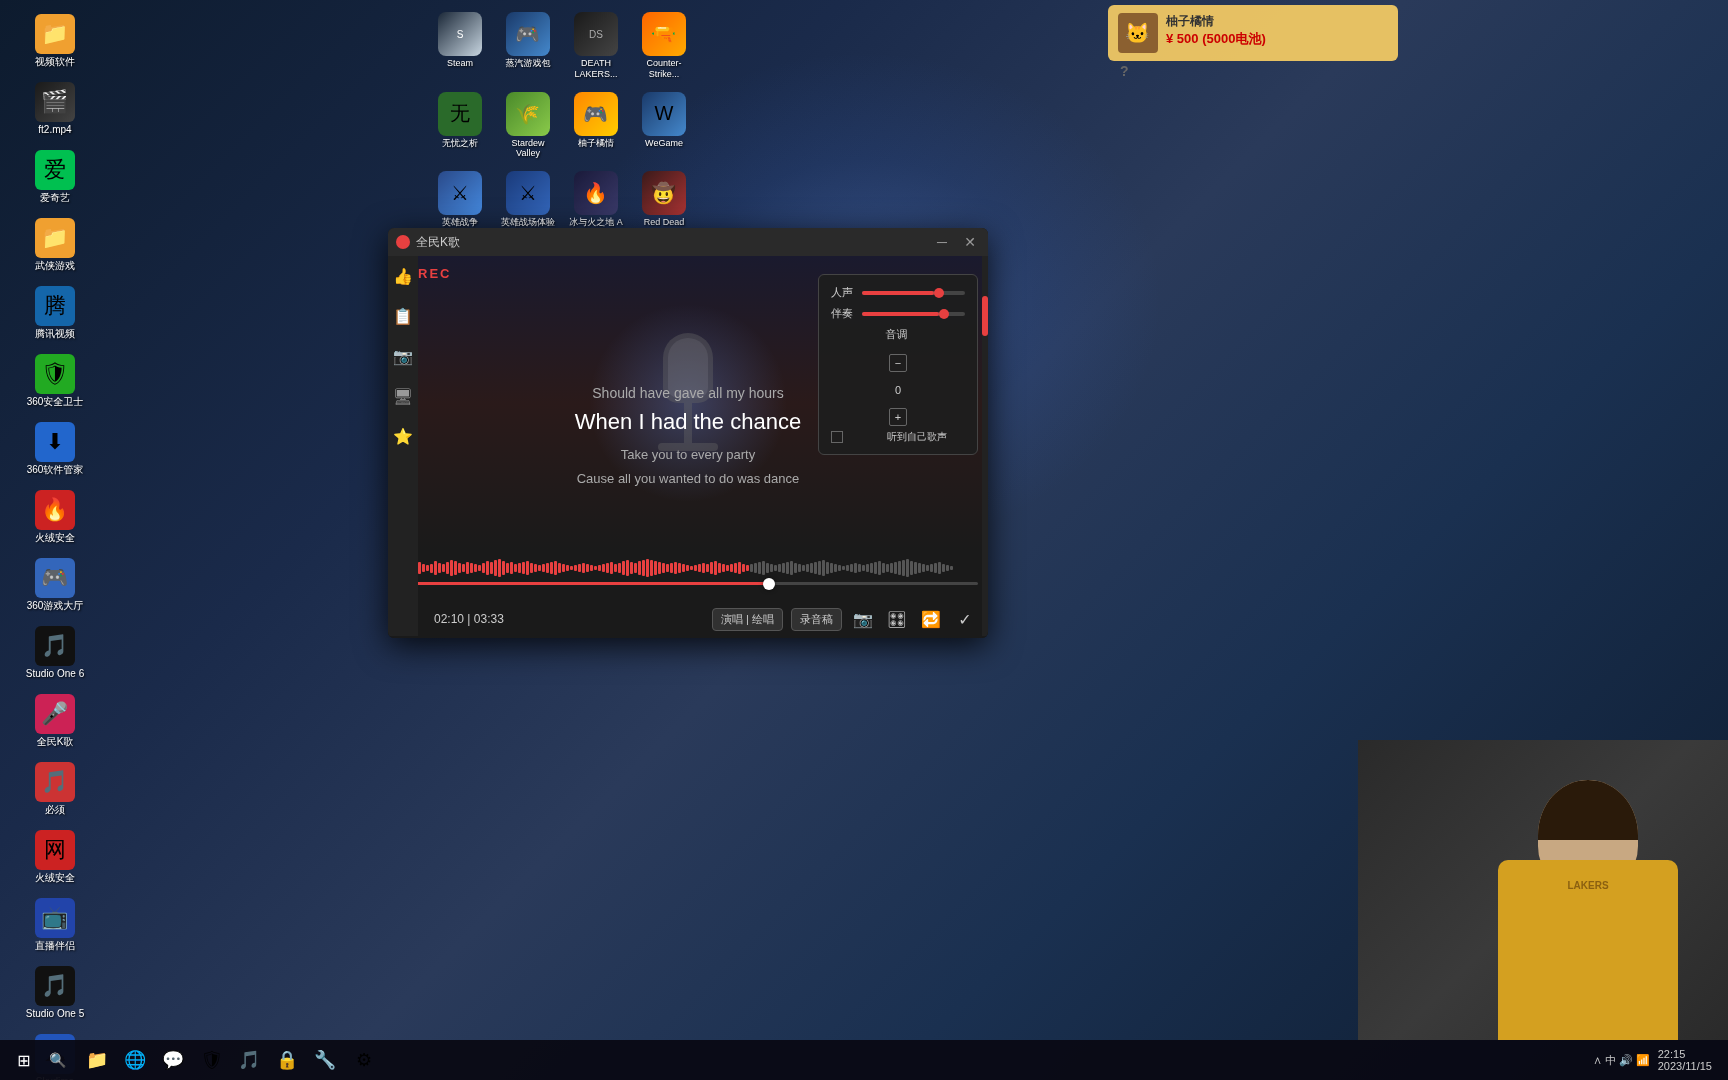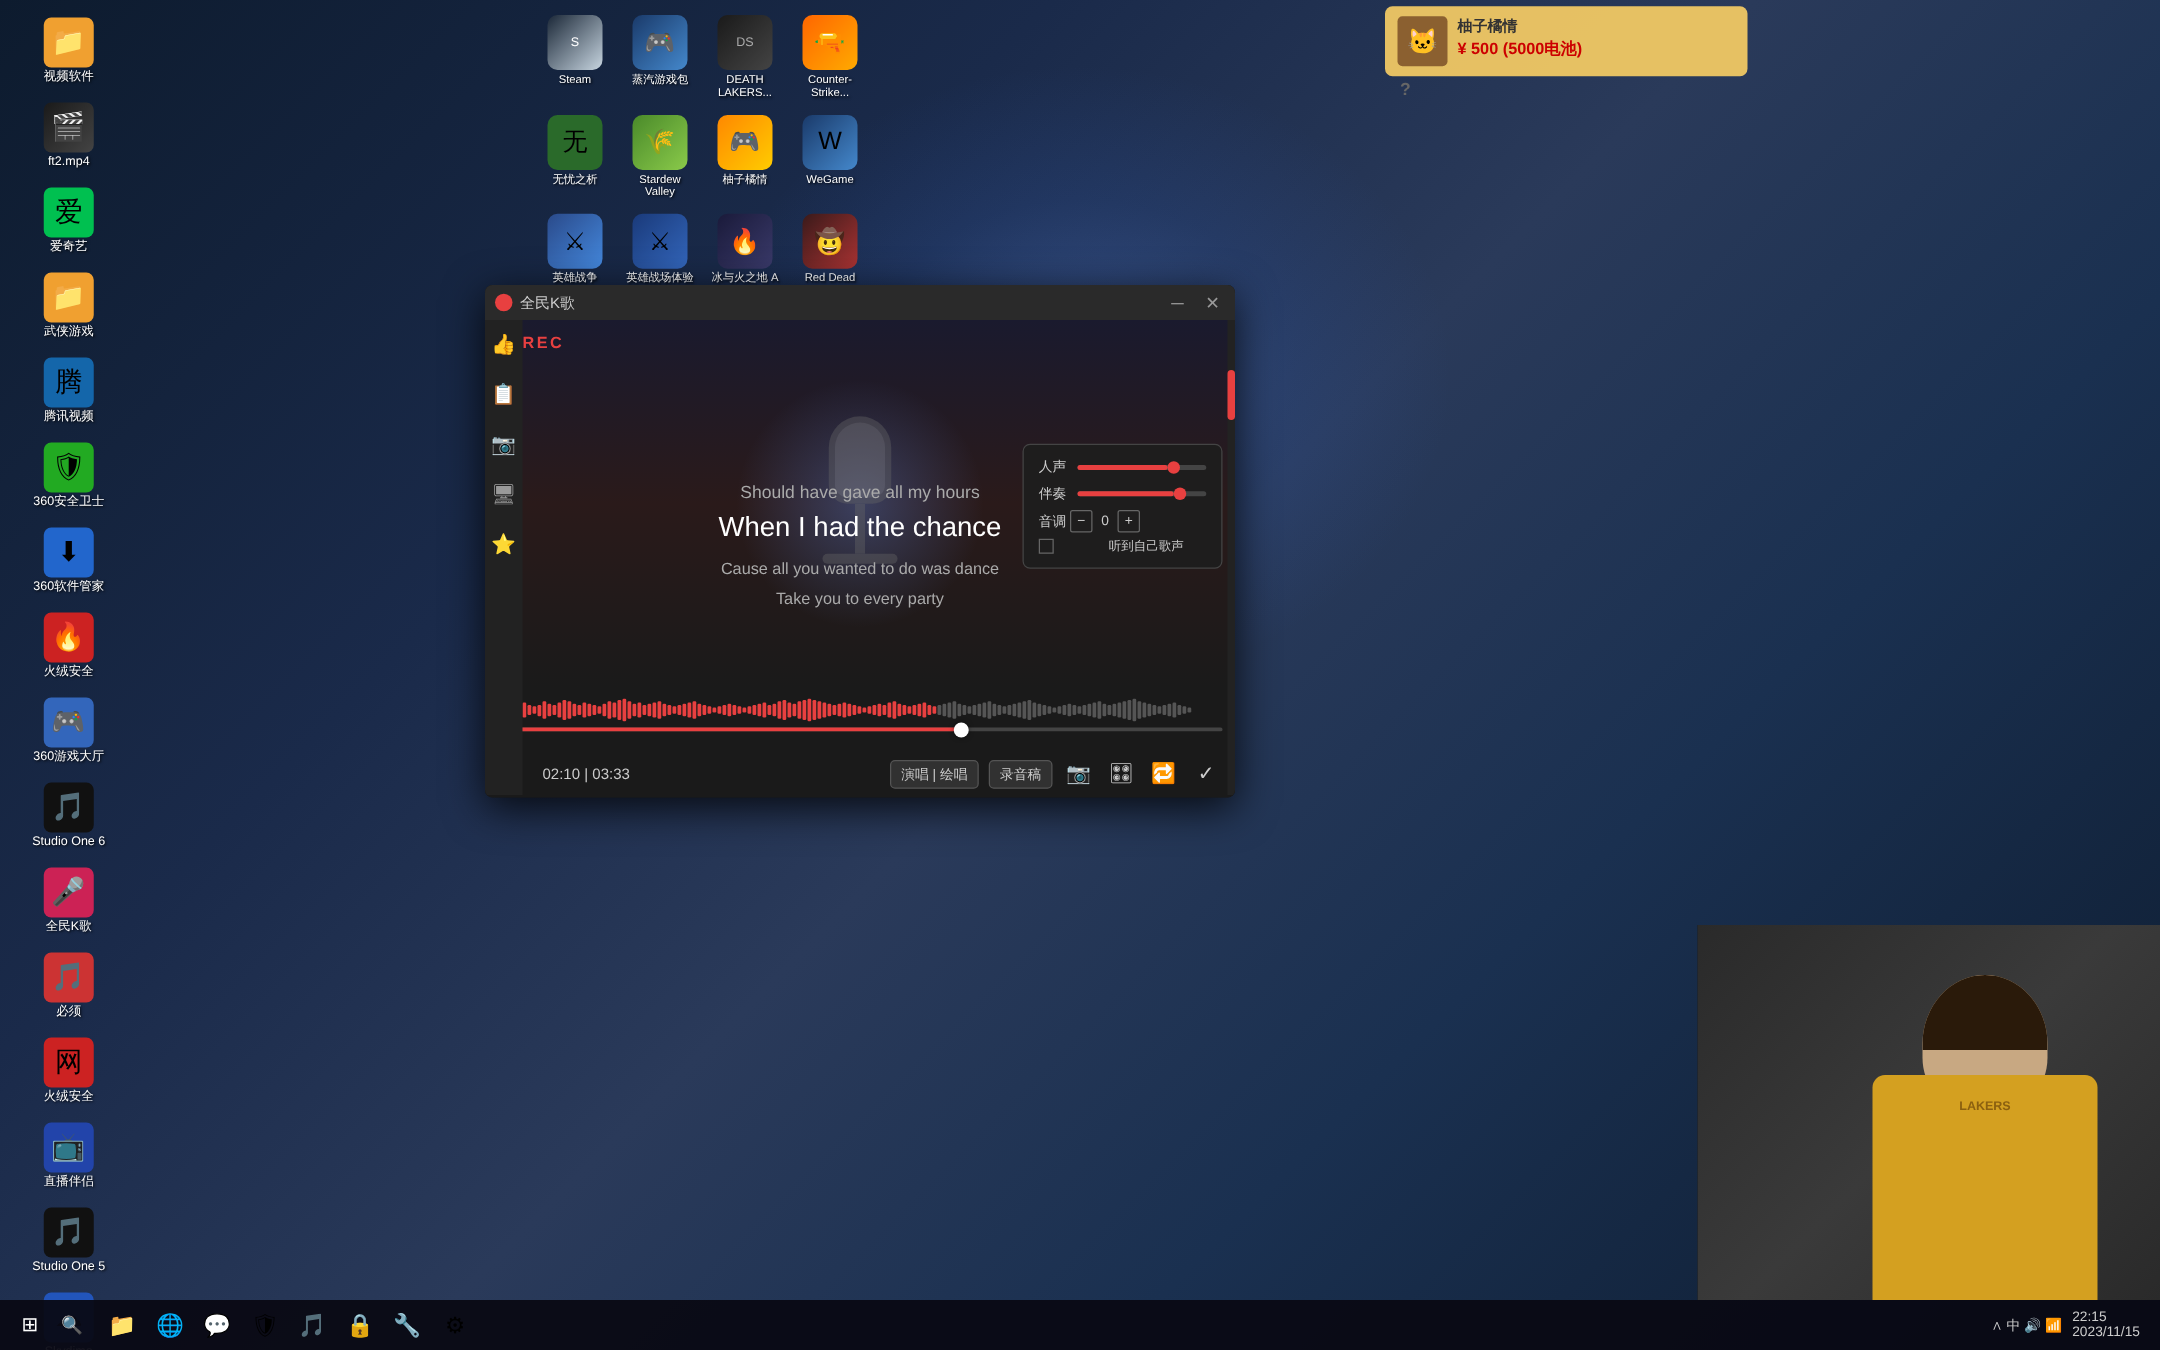--- a/index.html
+++ b/index.html
@@ -670,22 +670,23 @@
 
     .vol-cb-label {
       color: #ccc;
       font-size: 10px;
       padding-left: 40px;
     }
 
     .vol-eq-row {
       display: flex;
       align-items: center;
-      gap: 0;
+      gap: 12px;
       margin-bottom: 4px;
+      flex-direction: column;
     }
 
     .vol-eq-btn {
       width: 18px;
       height: 18px;
       border: 1px solid #666;
       color: #ccc;
       font-size: 11px;
       display: flex;
       align-items: center;
@@ -969,22 +970,22 @@
           <div class="mic-head"></div>
           <div class="mic-neck"></div>
           <div class="mic-base"></div>
         </div>
       </div>
 
       <div class="lyrics-area">
         <div class="lyric-secondary">Should have gave all my hours</div>
         <div class="lyric-main">When I had the chance</div>
         <div class="lyric-below">
+          <div>Take you to every party</div>
           <div>Cause all you wanted to do was dance</div>
-          <div>Take you to every party</div>
         </div>
       </div>
 
       <div class="volume-panel">
         <div class="vol-row">
           <span class="vol-label">人声</span>
           <div class="vol-slider">
             <div class="vol-fill" style="width:70%;"></div>
             <div class="vol-thumb" style="left:70%;"></div>
           </div>

